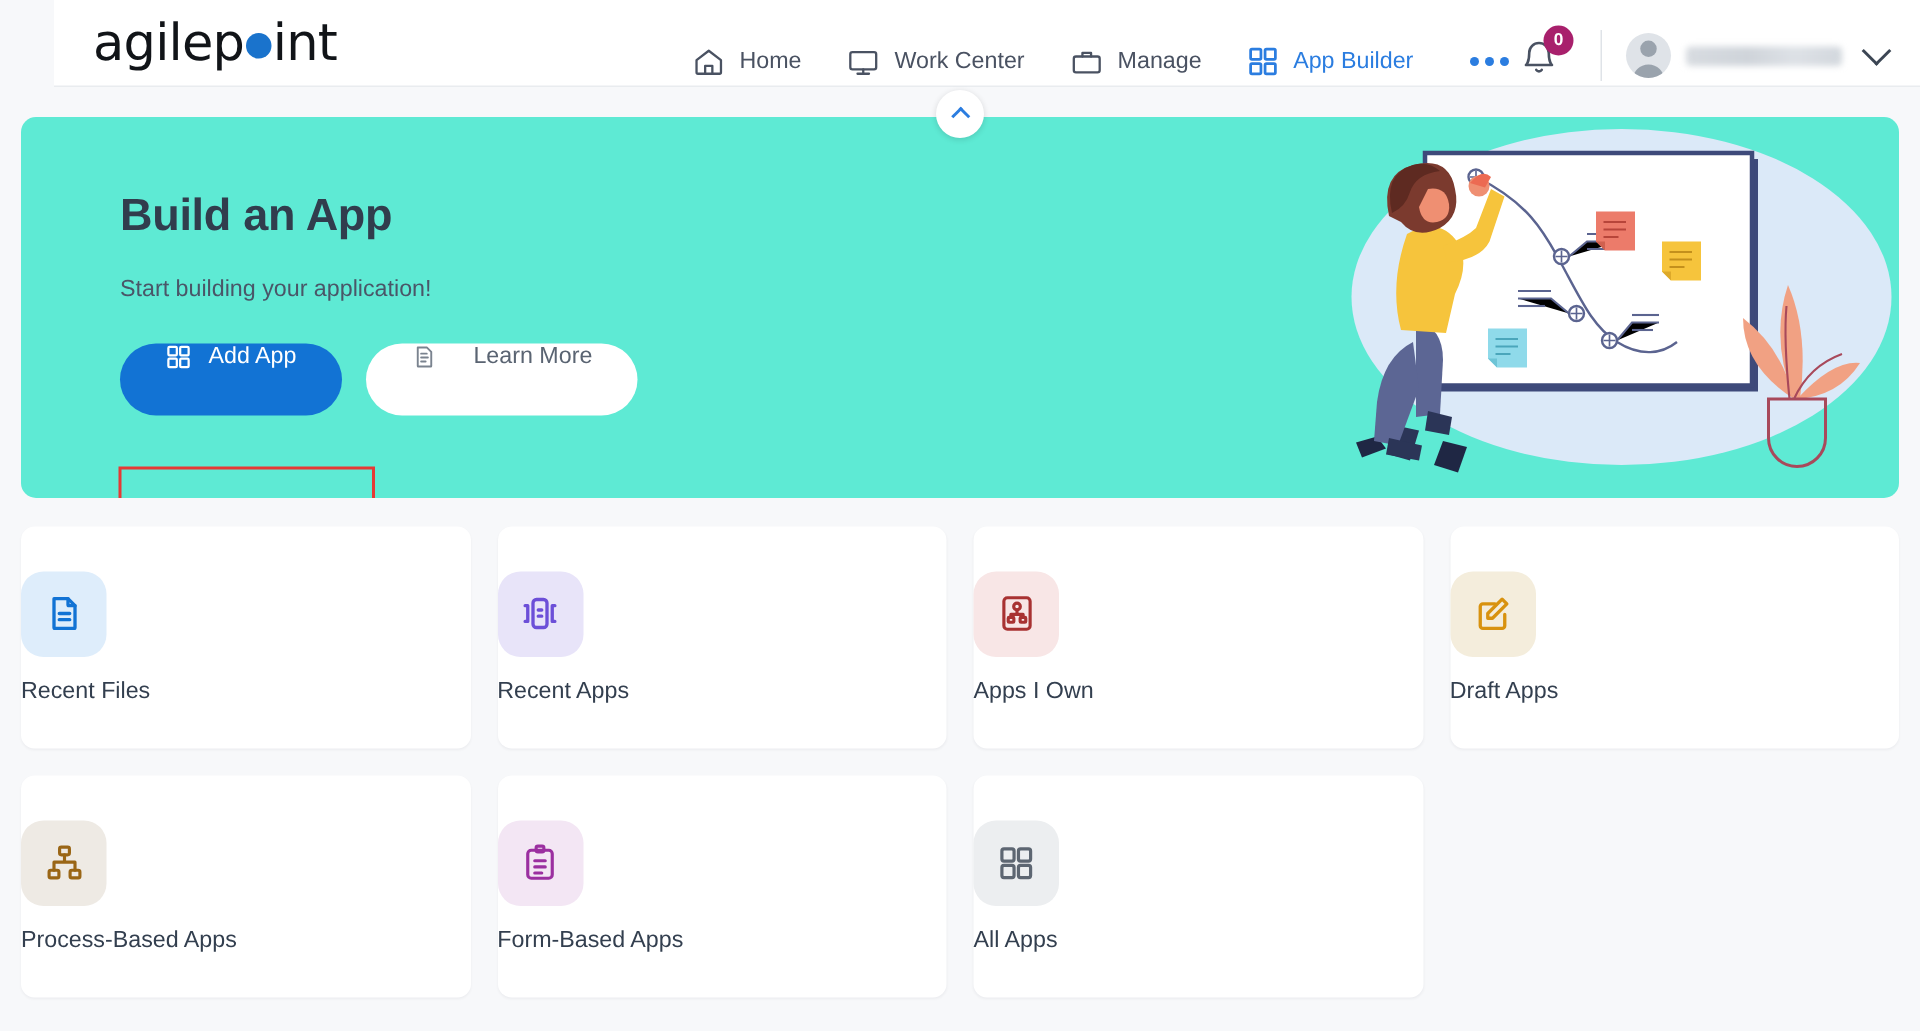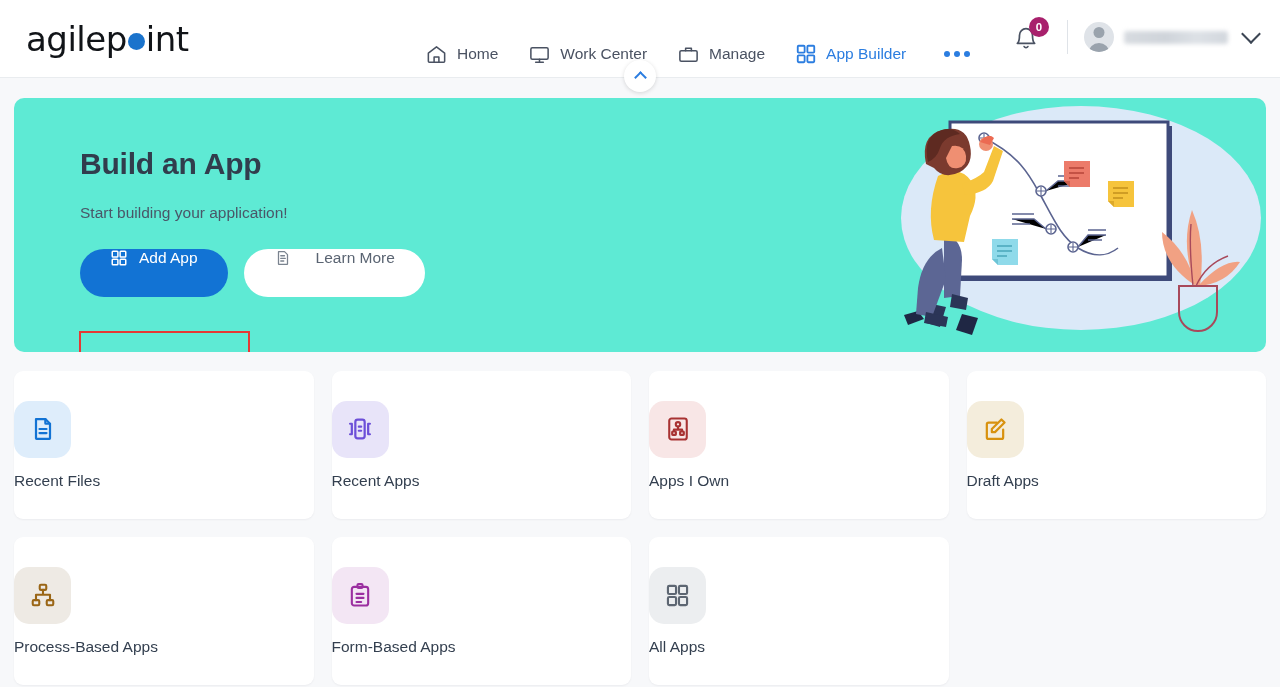--- a/index.html
+++ b/index.html
@@ -6,25 +6,26 @@
   html, body {
     width: 1280px; height: 687px;
     background: #f7f8fa;
     font-family: "Liberation Sans", sans-serif;
     overflow: hidden;
   }
 
   
   .header {
     position: relative;
-    height: 78px;
+    height: 58px;
     background: #ffffff;
     display: flex;
     align-items: center;
     border-bottom: 1px solid #e9ecef;
+    margin-left: 36px;
   }
   .logo {
     margin-left: 26px;
     display: flex;
     align-items: baseline;
     font-size: 34px;
     letter-spacing: -0.5px;
     color: #111418;
     font-family: "DejaVu Sans", sans-serif;
     font-weight: 400;
@@ -35,21 +36,21 @@
     border-radius: 50%;
     background: #1a73cc;
     margin: 0 1px;
     position: relative;
     top: -1px;
   }
 
   .nav {
     position: absolute;
     left: 425px;
-    top: 17px; height: 74px;
+    top: 4px; height: 74px;
     display: flex;
     align-items: center;
     gap: 30px;
   }
   .nav-item {
     display: flex;
     align-items: center;
     gap: 9px;
     color: #4a5262;
     font-size: 15.5px;

